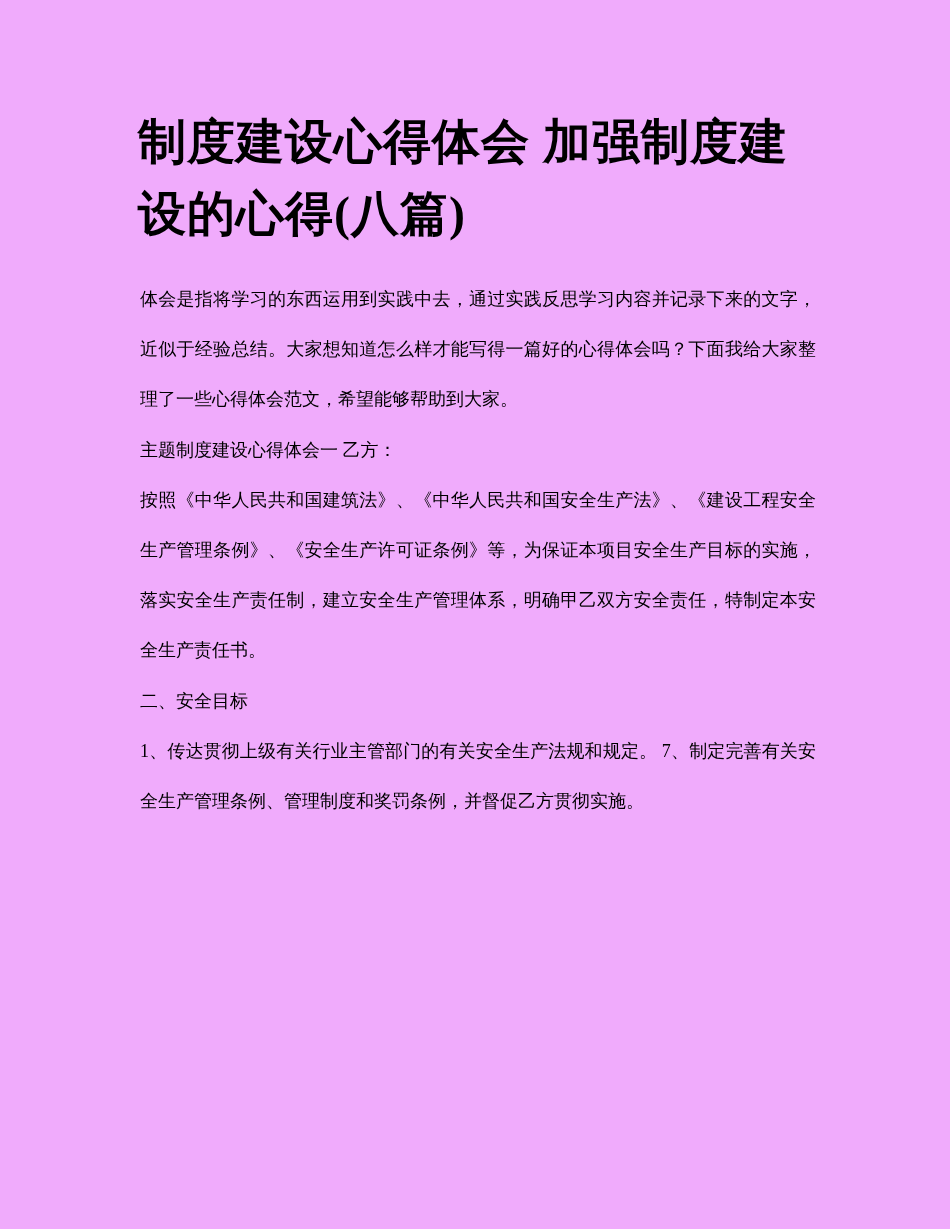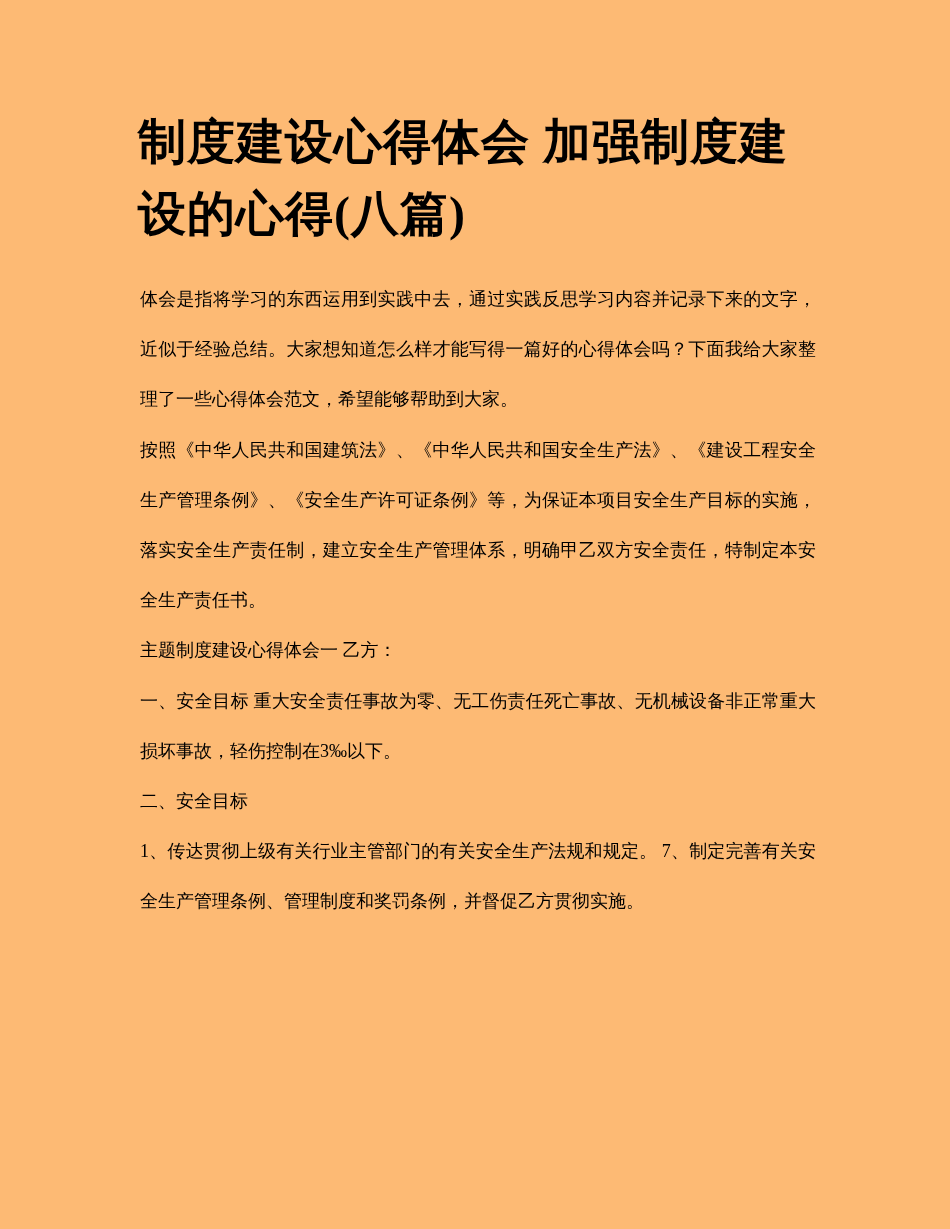--- a/index.html
+++ b/index.html
@@ -14,21 +14,21 @@
     font-family: "Liberation Serif", "DejaVu Serif", serif;
     color: #000000;
     overflow: hidden;
   }
   .page {
     position: absolute;
     left: 0;
     top: 0;
     width: 950px;
     height: 1229px;
-    background: #fdba74;
+    background: #f0abfc;
   }
   .doc-title {
     position: absolute;
     left: 138px;
     top: 106px;
     width: 690px;
     margin: 0;
     font-size: 48px;
     font-weight: bold;
     line-height: 72px;
@@ -54,20 +54,19 @@
 </style>
 </head>
 <body>
 
 <div class="page">
 
   <h1 class="doc-title">制度建设心得体会 加强制度建设的心得(八篇)</h1>
 
   <div class="doc-body">
     <p class="para">体会是指将学习的东西运用到实践中去，通过实践反思学习内容并记录下来的文字，近似于经验总结。大家想知道怎么样才能写得一篇好的心得体会吗？下面我给大家整理了一些心得体会范文，希望能够帮助到大家。</p>
+    <p class="para">主题制度建设心得体会一 乙方：</p>
     <p class="para">按照《中华人民共和国建筑法》、《中华人民共和国安全生产法》、《建设工程安全生产管理条例》、《安全生产许可证条例》等，为保证本项目安全生产目标的实施，落实安全生产责任制，建立安全生产管理体系，明确甲乙双方安全责任，特制定本安全生产责任书。</p>
-    <p class="para">主题制度建设心得体会一 乙方：</p>
-    <p class="para">一、安全目标 重大安全责任事故为零、无工伤责任死亡事故、无机械设备非正常重大损坏事故，轻伤控制在3‰以下。</p>
     <p class="para">二、安全目标</p>
     <p class="para">1、传达贯彻上级有关行业主管部门的有关安全生产法规和规定。 7、制定完善有关安全生产管理条例、管理制度和奖罚条例，并督促乙方贯彻实施。</p>
   </div>
 
 </div>
 
 </body></html>

